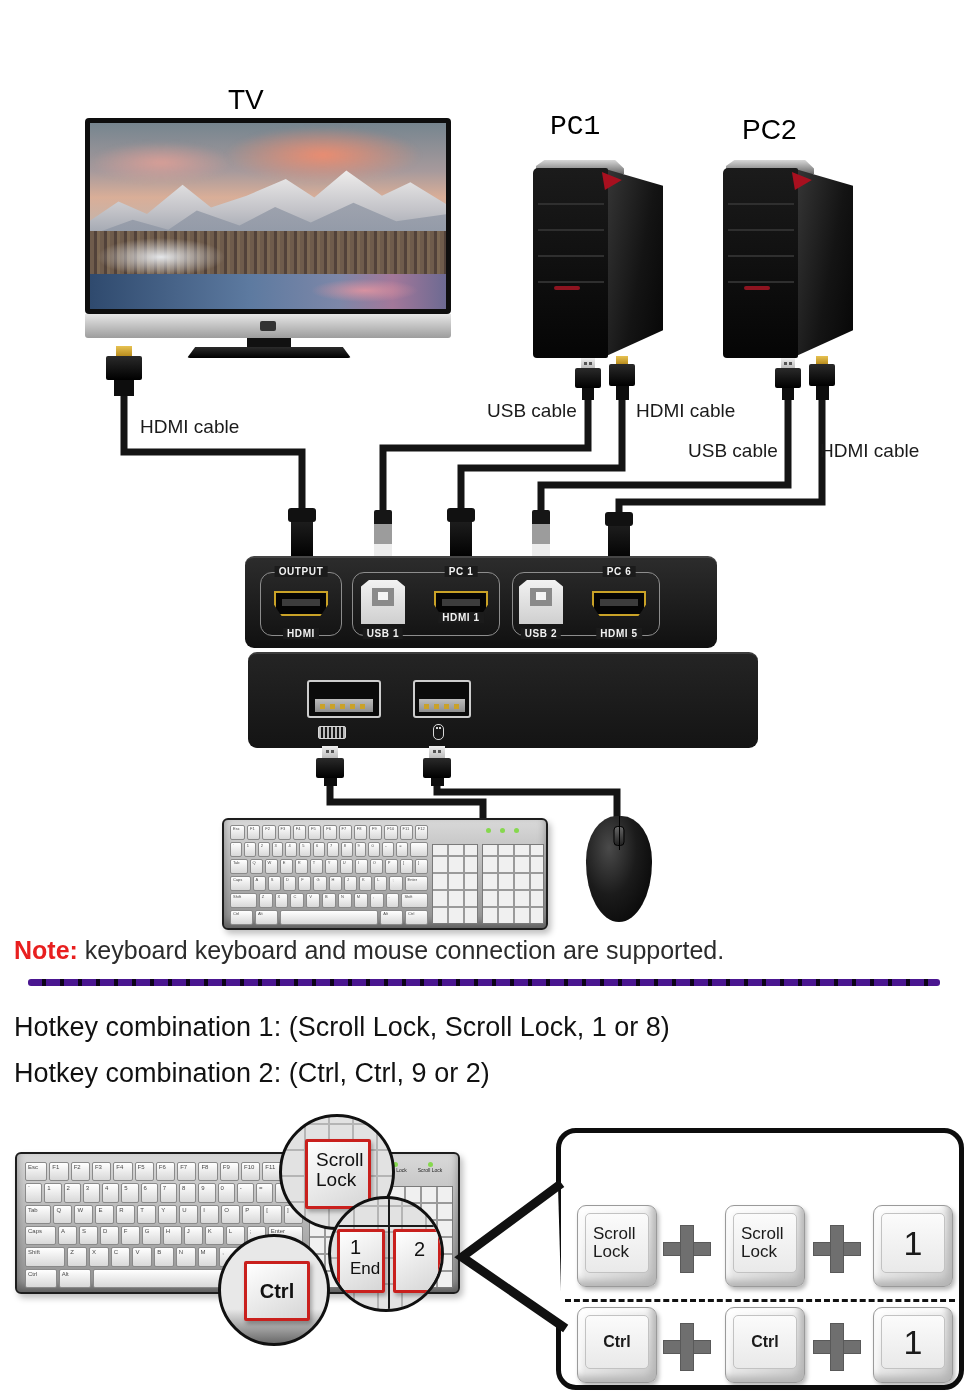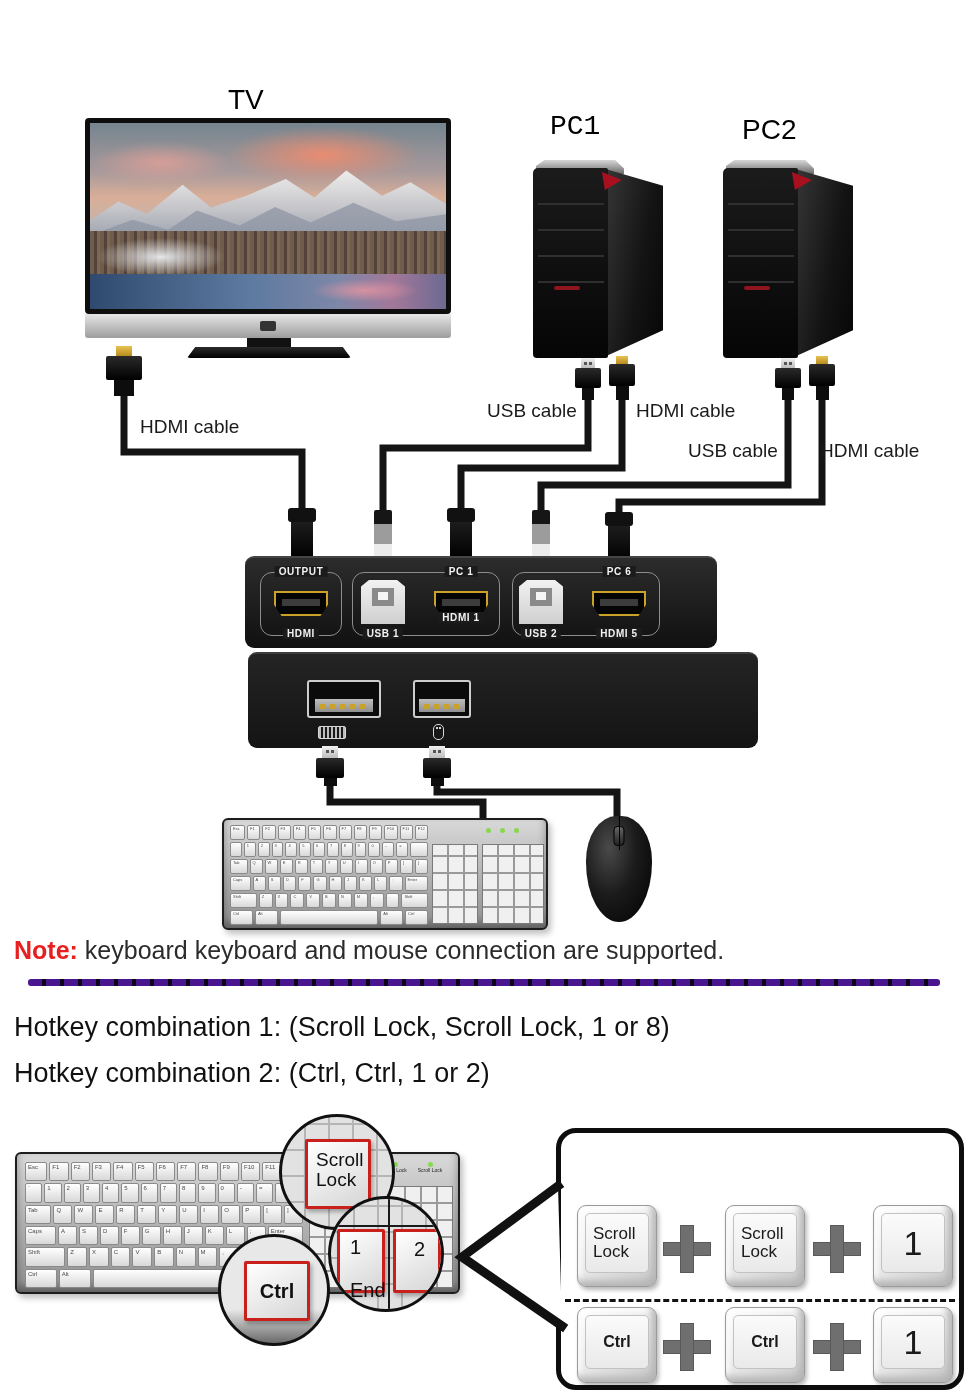--- a/index.html
+++ b/index.html
@@ -393,21 +393,21 @@
     </div>
   </div>
   <div class="abs mouse"></div>
 
   <div class="abs note-line">
     <span class="note-prefix">Note:</span><span> keyboard keyboard and mouse connection are supported.</span>
   </div>
   <div class="abs divider"></div>
 
   <div class="abs hk" style="top:1012px;">Hotkey combination 1: (Scroll Lock, Scroll Lock, 1 or 8)</div>
-  <div class="abs hk" style="top:1058px;">Hotkey combination 2: (Ctrl, Ctrl, 1 or 2)</div>
+  <div class="abs hk" style="top:1058px;">Hotkey combination 2: (Ctrl, Ctrl, 9 or 2)</div>
 
   <div class="kb" id="kb2" style="left:15px; top:1152px; width:445px; height:142px; font-size:6px;">
     <div class="kmain" id="kb2-main" style="left:8px; top:8px; width:278px; height:126px;">
         <div class="row">
           <div class="k" style="flex: 1.2 1 0%;">Esc</div>
           <div class="k" style="flex: 1 1 0%;">F1</div>
           <div class="k" style="flex: 1 1 0%;">F2</div>
           <div class="k" style="flex: 1 1 0%;">F3</div>
           <div class="k" style="flex: 1 1 0%;">F4</div>
           <div class="k" style="flex: 1 1 0%;">F5</div>
@@ -508,21 +508,21 @@
       <div>Scroll</div>
       <div>Lock</div>
     </div>
   </div>
 
   <div class="callout" style="left:328px; top:1196px; width:116px; height:116px;">
     <div class="co-line" style="left:57px; top:0; width:2px; height:116px;"></div>
     <div class="co-line" style="left:0; top:26px; width:116px; height:2px;"></div>
     <div class="co-key" style="left:6px; top:30px; width:48px; height:64px; padding:4px 0 0 10px; font-size:20px;">
       <div>1</div>
-      <div style="font-size:20px;margin-top:20px;">End</div>
+      <div style="font-size:17px;">End</div>
     </div>
     <div class="co-key" style="left:62px; top:30px; width:48px; height:64px; padding:6px 0 0 18px; font-size:20px;">
       <div>2</div>
     </div>
   </div>
 
   <div class="callout" style="left:218px; top:1234px; width:112px; height:112px; background-image:linear-gradient(#e8e8e8 68%, #6a6a6a 100%);">
     <div class="co-key" style="left:23px; top:24px; width:66px; height:60px; display:flex; align-items:center; justify-content:center; font-size:20px; font-weight:bold;">
       <div>Ctrl</div>
     </div>

